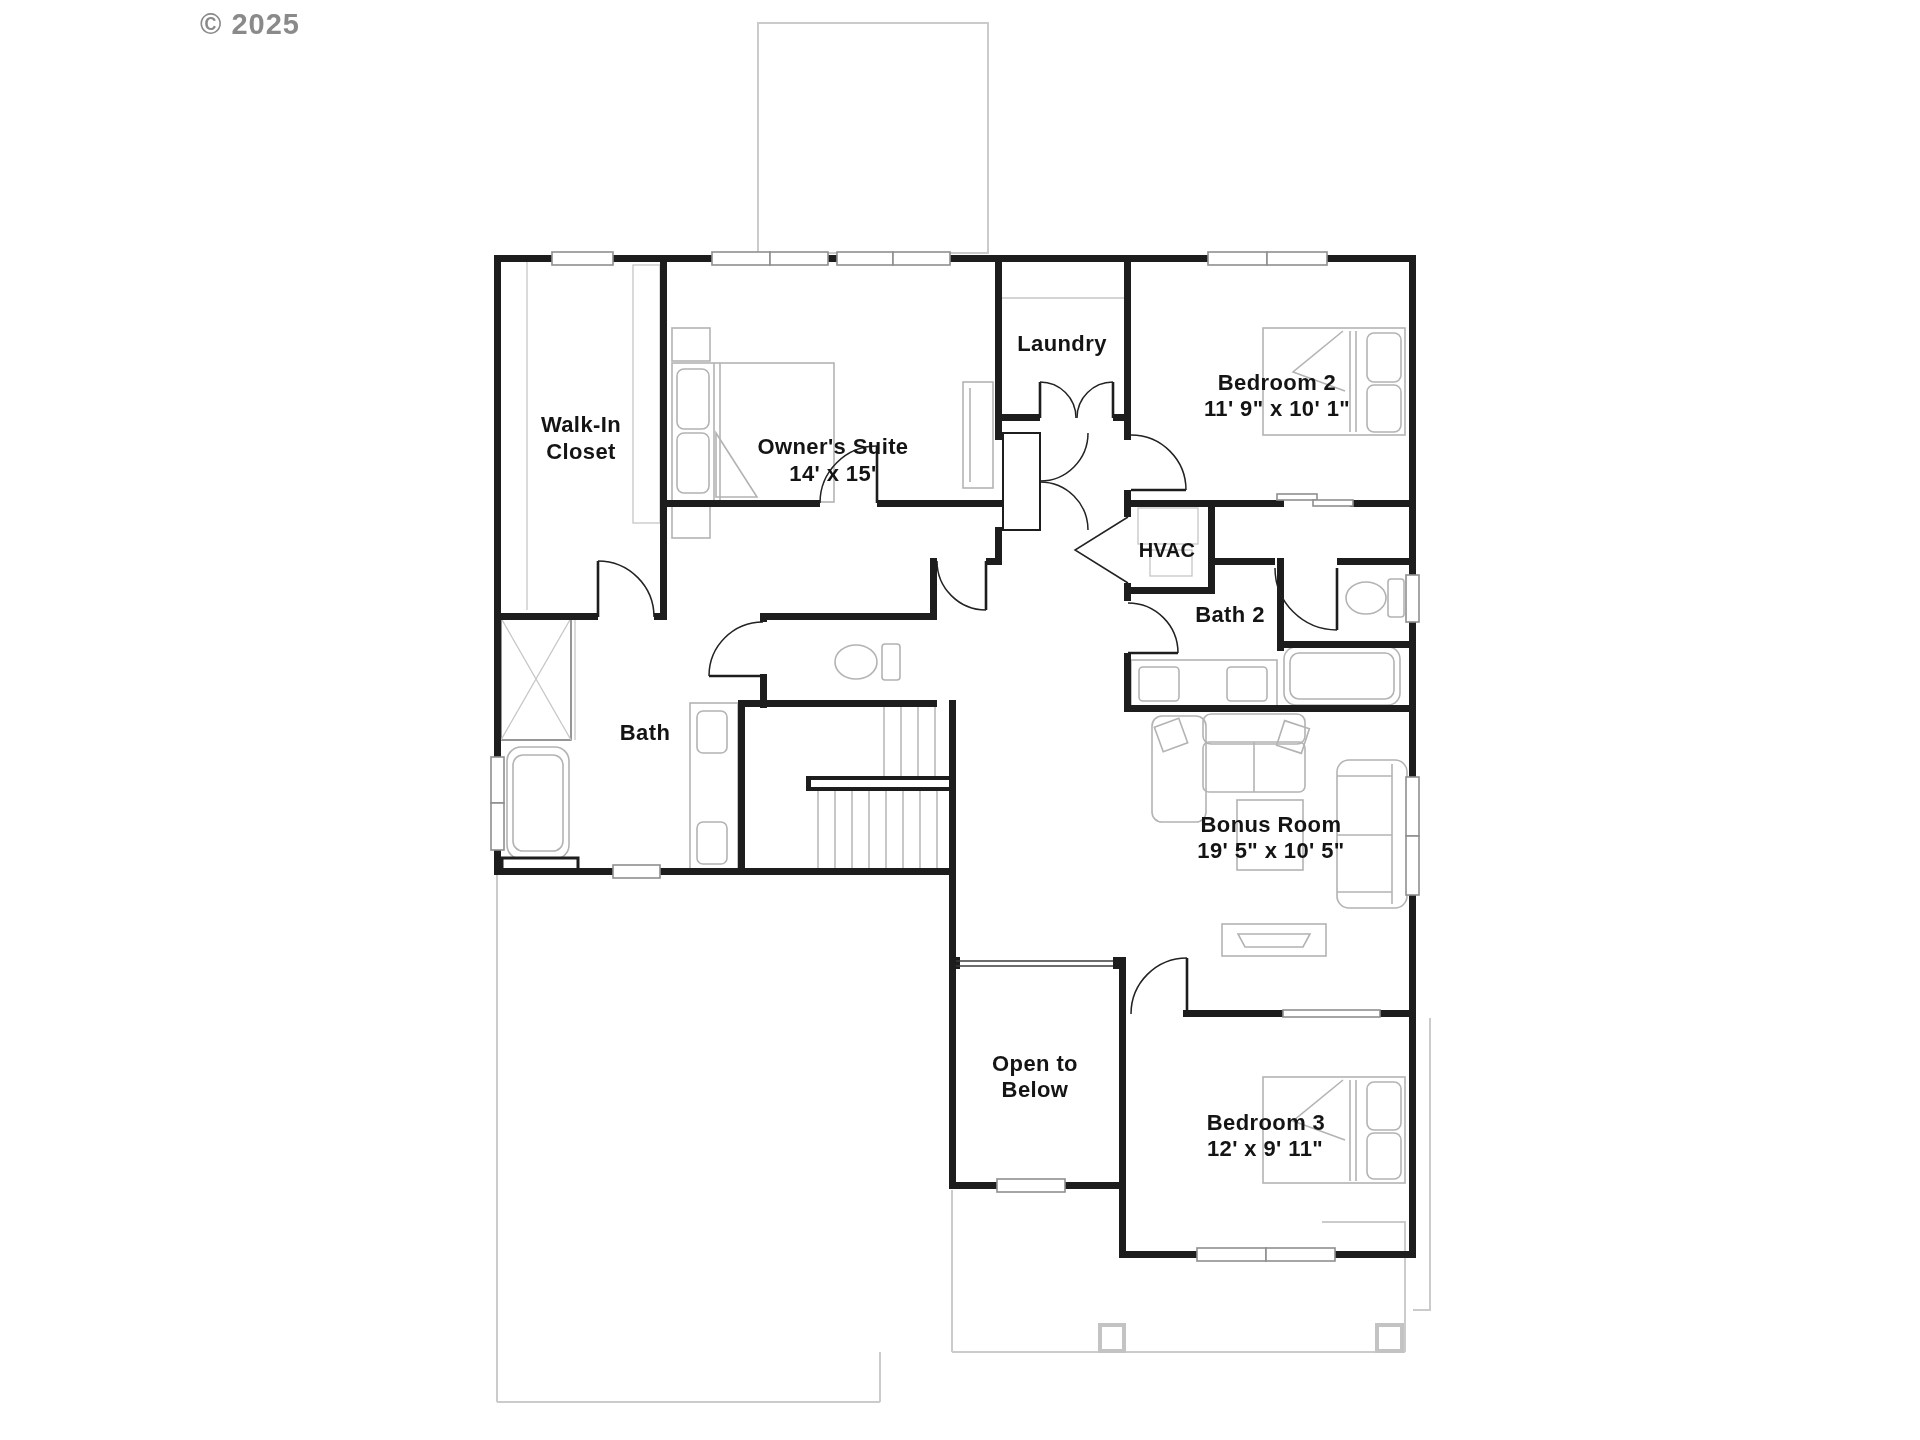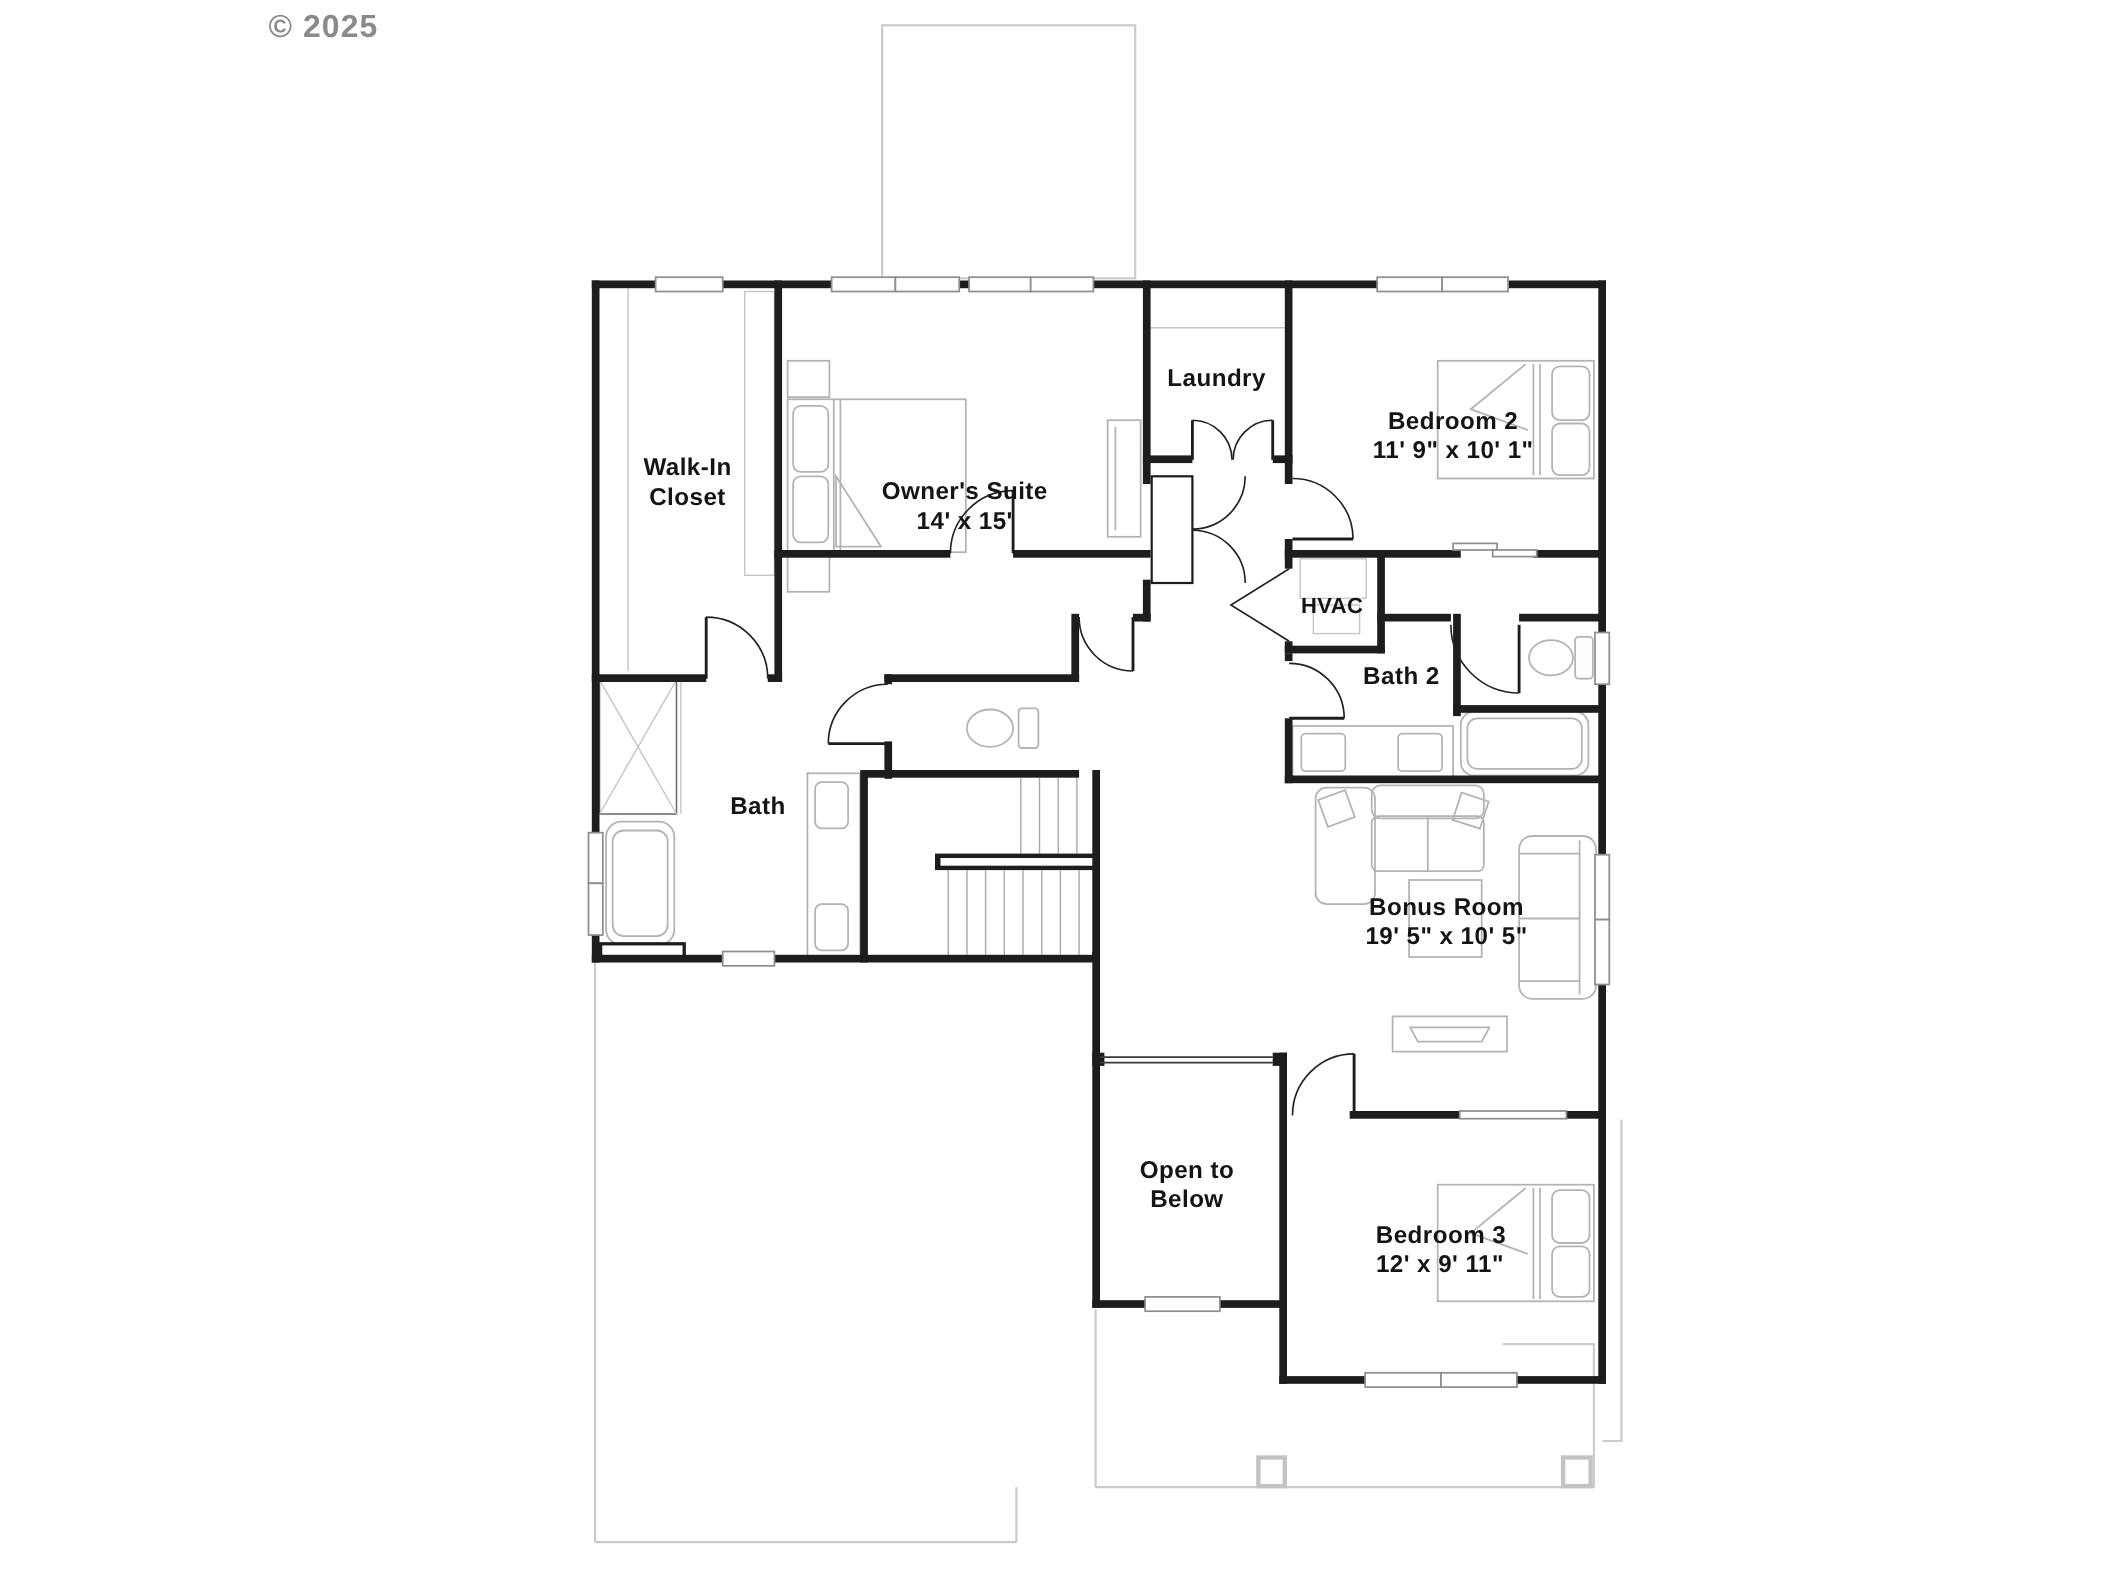--- a/index.html
+++ b/index.html
@@ -1,16 +1,16 @@
 <!DOCTYPE html>
 <html><head>
 <meta charset="utf-8">
 <style>
   html,body{margin:0;padding:0;background:#ffffff;}
-  .stage{width:1628px;height:1440px;position:relative;background:#fff;overflow:hidden;padding-left:44px;}
+  .stage{width:1628px;height:1440px;position:relative;background:#fff;overflow:hidden;}
   svg{display:block;}
   .wall{fill:#1d1d1d;stroke:none;}
   .window{fill:#ffffff;stroke:#8f8f8f;stroke-width:1.6;}
   .door{fill:none;stroke:#222222;stroke-width:1.5;}
   .leaf{stroke:#1d1d1d;stroke-width:2.6;fill:none;}
   .leafbox{fill:#ffffff;stroke:#1d1d1d;stroke-width:2;}
   .furn{fill:none;stroke:#b3b3b3;stroke-width:1.6;}
   .furnlight{fill:none;stroke:#c6c6c6;stroke-width:1.3;}
   .linen{fill:none;stroke:#6a6a6a;stroke-width:1.4;}
   .ghost{fill:none;stroke:#cbcbcb;stroke-width:2;}

